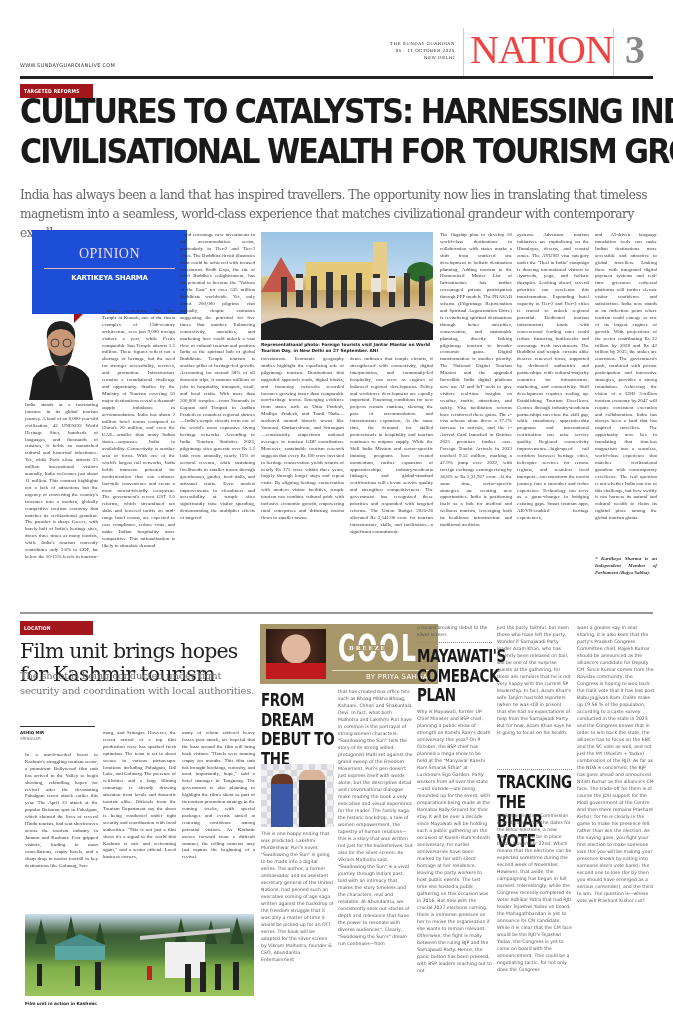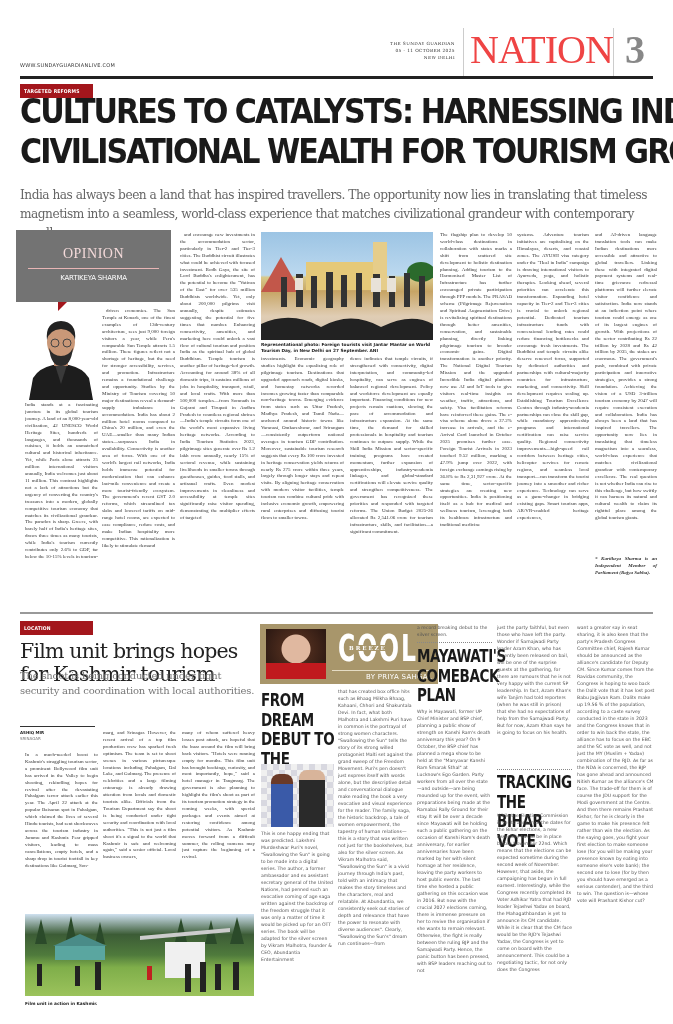--- a/index.html
+++ b/index.html
@@ -11,25 +11,25 @@
   .mast-div1 { left: 463px; top: 28px; width: 1px; height: 50px; background: #ccc; }
   .mast-div2 { left: 613px; top: 28px; width: 1px; height: 50px; background: #ccc; }
   .section-title { left: 470px; top: 27px; font-family: "Liberation Serif", serif; font-size: 40px; letter-spacing: -1px; color: #ef4444; line-height: 46px; }
   .page-num { left: 625px; top: 27px; font-family: "Liberation Serif", serif; font-size: 40px; color: #888; line-height: 46px; font-weight: bold; }
   .top-rule { left: 20px; top: 76px; width: 633px; height: 3px; background: #222; }
   .kicker { background: #a3161c; color: #fff; font-family: "DejaVu Sans Condensed", "DejaVu Sans", sans-serif; font-size: 5px; font-weight: bold; letter-spacing: 0.2px; padding: 4px 4px; }
   .headline-main { left: 20px; top: 92px; width: 640px; font-family: "DejaVu Sans", sans-serif; font-weight: bold; font-size: 33.5px; line-height: 40px; letter-spacing: -2.2px; transform: scaleX(0.9); transform-origin: left top; color: #1a1a1a; white-space: nowrap; }
   .standfirst { left: 20px; top: 186px; width: 640px; font-family: "DejaVu Serif", serif; font-size: 12.2px; line-height: 19px; color: #666; letter-spacing: -0.5px; }
   .col-text { font-family: "Liberation Serif", serif; font-size: 5px; line-height: 6.9px; color: #333; text-align: justify; }
   .col-text p { text-indent: 4px; margin-bottom: 0; }
-  .opinion-box { left: 16px; top: 230px; width: 155px; height: 72px; background: #737373; }
+  .opinion-box { left: 32px; top: 230px; width: 155px; height: 84px; background: #1d4ed8; }
   .opinion-box::after { content: ""; position: absolute; left: 42px; bottom: -9px; border-left: 0 solid transparent; border-right: 9px solid transparent; border-top: 9px solid #a3161c; }
   .opinion-label { left: 0; top: 16px; width: 155px; text-align: center; color: #f4dada; font-family: "Liberation Serif", serif; font-size: 14px; letter-spacing: 0.5px; }
   .opinion-rule { left: 12px; top: 38px; width: 131px; height: 1px; background: #e8b5b5; }
-  .opinion-author { left: 0; top: 44px; width: 155px; text-align: center; color: #fff; font-family: "DejaVu Sans", sans-serif; font-weight: normal; font-size: 7px; letter-spacing: -0.2px; }
+  .opinion-author { left: 0; top: 44px; width: 155px; text-align: center; color: #fff; font-family: "DejaVu Sans", sans-serif; font-weight: bold; font-size: 7px; letter-spacing: -0.2px; }
   .author-photo { left: 25px; top: 310px; width: 72px; height: 90px; }
   .photo-jantar { left: 261px; top: 232px; width: 172px; height: 108px; background: linear-gradient(#9cc4e4 0%, #bcd9ef 40%, #d8c98a 42%, #c7a565 55%, #e0cdb4 78%, #cfc2b0 100%); }
   .caption { font-family: "DejaVu Sans", sans-serif; font-size: 4.3px; line-height: 5.5px; font-weight: bold; color: #222; }
   .section-rule { left: 20px; top: 612px; width: 633px; height: 2px; background: #999; }
   .headline-film { left: 20px; top: 640px; width: 240px; font-family: "DejaVu Serif", serif; font-size: 20.5px; line-height: 23px; color: #222; letter-spacing: -0.8px; }
   .standfirst-film { left: 20px; top: 668px; width: 240px; font-family: "DejaVu Serif", serif; font-size: 10px; line-height: 15px; color: #777; letter-spacing: -0.2px; }
   .byline-rule { left: 20px; top: 726px; width: 75px; height: 1px; background: #333; }
   .byline-name { left: 20px; top: 730px; font-family: "DejaVu Sans", sans-serif; font-size: 4px; font-weight: bold; color: #222; }
   .byline-place { left: 20px; top: 736px; font-family: "DejaVu Sans", sans-serif; font-size: 4px; color: #777; }
   .photo-kashmir { left: 25px; top: 914px; width: 229px; height: 82px; background: linear-gradient(#cfe1f0 0%, #3c5c36 25%, #4f7a3c 50%, #7fae4a 65%, #9cc35c 100%); }

